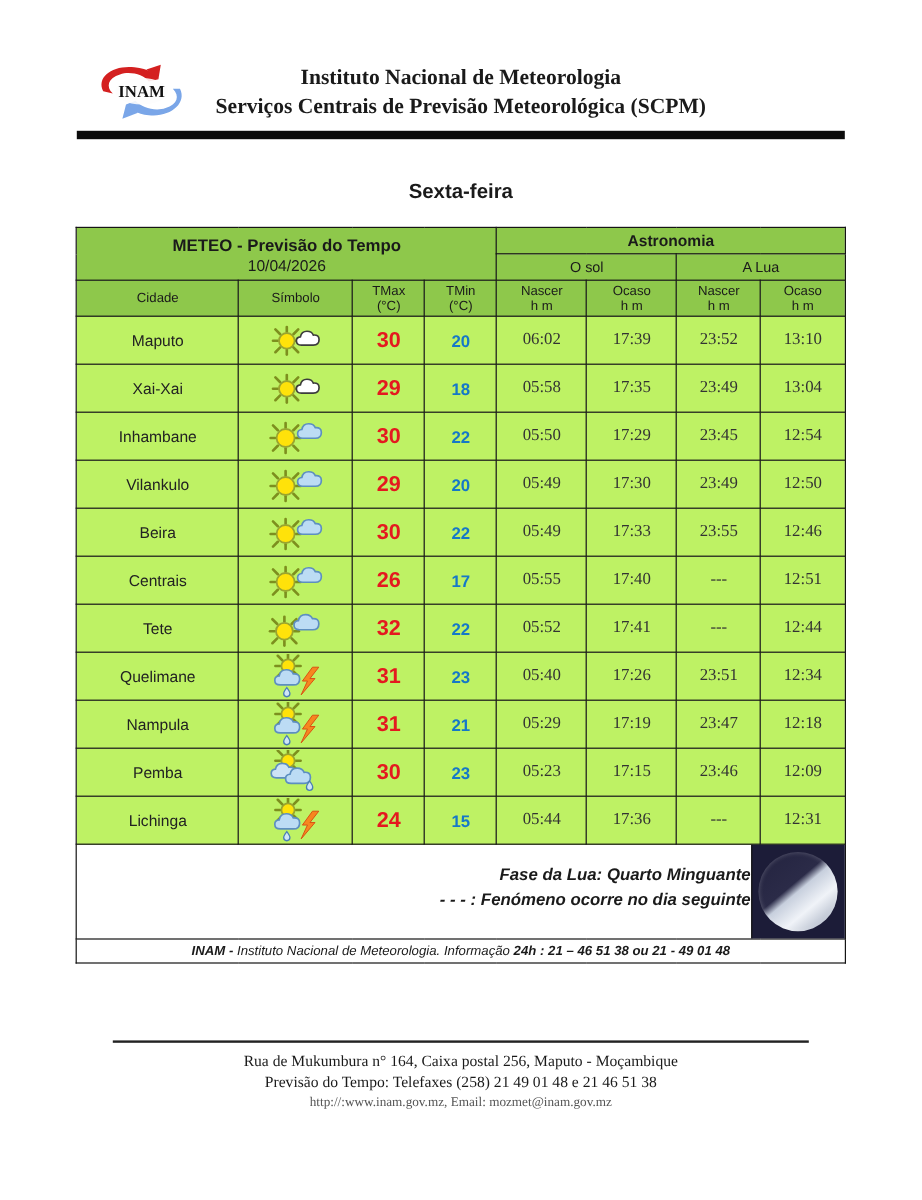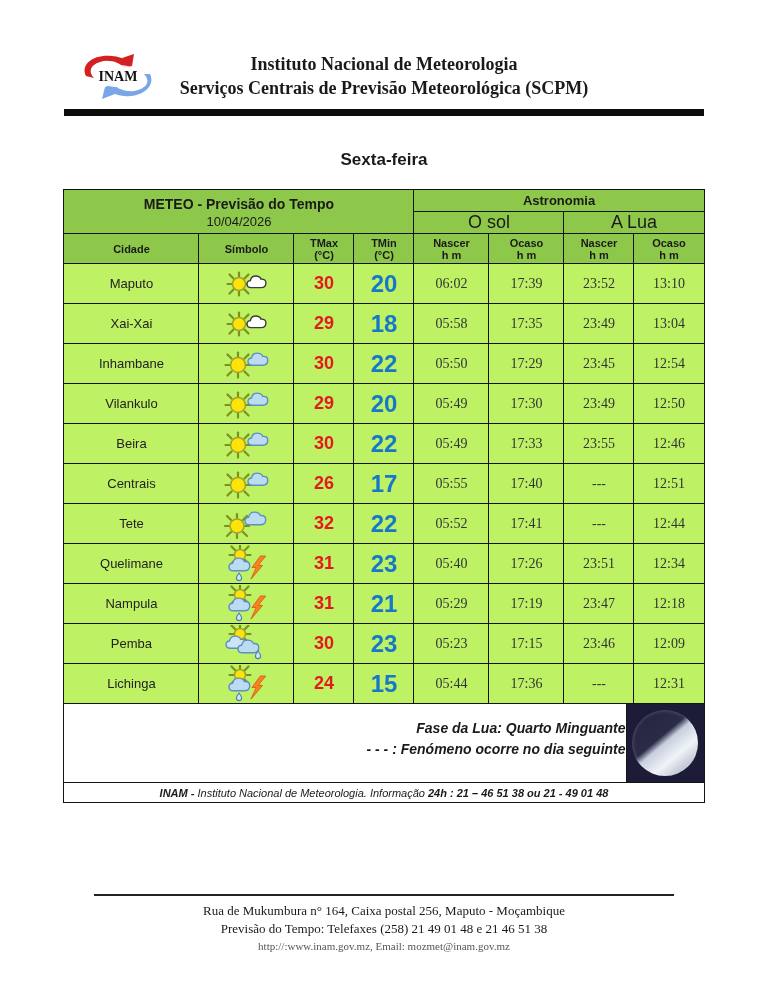--- a/index.html
+++ b/index.html
@@ -22,47 +22,47 @@
 
   
   table.meteo { width:640px; margin:19px auto 0; border-collapse:collapse; table-layout:fixed; }
   table.meteo, table.meteo td, table.meteo th { border:1.5px solid #141414; }
   table.meteo td, table.meteo th { padding:0; text-align:center; vertical-align:middle; }
 
   .green { background:#8ec84b; }
   .hdr-meteo { font-size:14px; font-weight:bold; line-height:20px; }
   .hdr-date  { font-size:13px; font-weight:normal; line-height:16px; }
   .hdr-astro { font-size:13px; font-weight:bold; height:22px; }
-  .hdr-body  { font-size:18px; font-weight:normal; height:22px; }
-  .hdr-col   { font-size:11px; font-weight:bold; line-height:12px; height:30px; }
+  .hdr-body  { font-size:12px; font-weight:normal; height:22px; }
+  .hdr-col   { font-size:11px; font-weight:normal; line-height:12px; height:30px; }
 
   tr.data-row { height:40px; background:#bef264; }
   td.city-cell { font-size:13px; color:#222; }
   td.temp-max { color:#e4191f; font-weight:bold; font-size:18px; }
-  td.temp-min { color:#1578c8; font-weight:bold; font-size:24px; }
+  td.temp-min { color:#1578c8; font-weight:bold; font-size:14px; }
   td.time-cell { font-family:"Liberation Serif", serif; font-size:14px; color:#333; }
   td.icon-cell svg { display:block; margin:0 auto; }
 
   
   .fase-wrap { display:flex; align-items:stretch; height:78px; }
   .fase-notes { flex:1; text-align:right; padding:14px 0 0 6px;
                 font-style:italic; font-weight:bold; font-size:14px; line-height:21px; }
   .fase-notes .indent { }
   .moon-box { width:78px; height:100%; background:#1c1c38; border-left:1.5px solid #141414;
               display:flex; align-items:center; justify-content:center; }
   .moon-disc { width:66px; height:66px; border-radius:50%;
                background:linear-gradient(140deg,#23233f 0%,#2b2b48 42%,#c7cfdd 50%,#f0f3f8 68%,#a9b2c3 92%,#8b94a6 100%);
                box-shadow:inset 0 0 4px rgba(255,255,255,.25); }
 
   
   .inam-line { text-align:left; font-size:11px; font-style:italic; padding:3px 4px; height:20px; }
   .inam-line .b { font-weight:bold; }
 
   
-  .page-footer { margin-top:91px; text-align:center; font-family:"Liberation Serif", serif; }
+  .page-footer { margin-top:64px; text-align:center; font-family:"Liberation Serif", serif; }
   .footer-rule { width:580px; height:2px; background:#222; margin:0 auto 6px; }
   .page-footer .f1 { font-size:13px; line-height:18px; }
   .page-footer .f2 { font-size:13px; line-height:18px; }
   .page-footer .f3 { font-size:11px; line-height:16px; color:#555; }
 </style>
 </head>
 <body>
 
 <div class="page">
 

